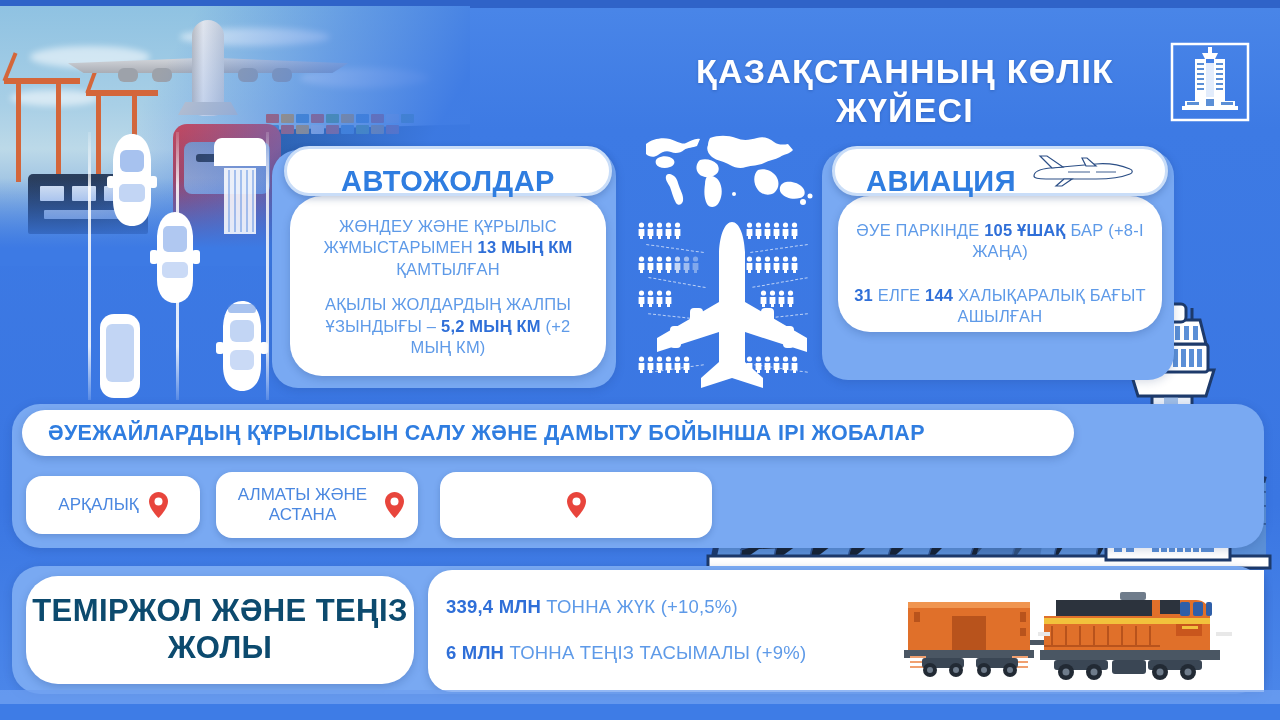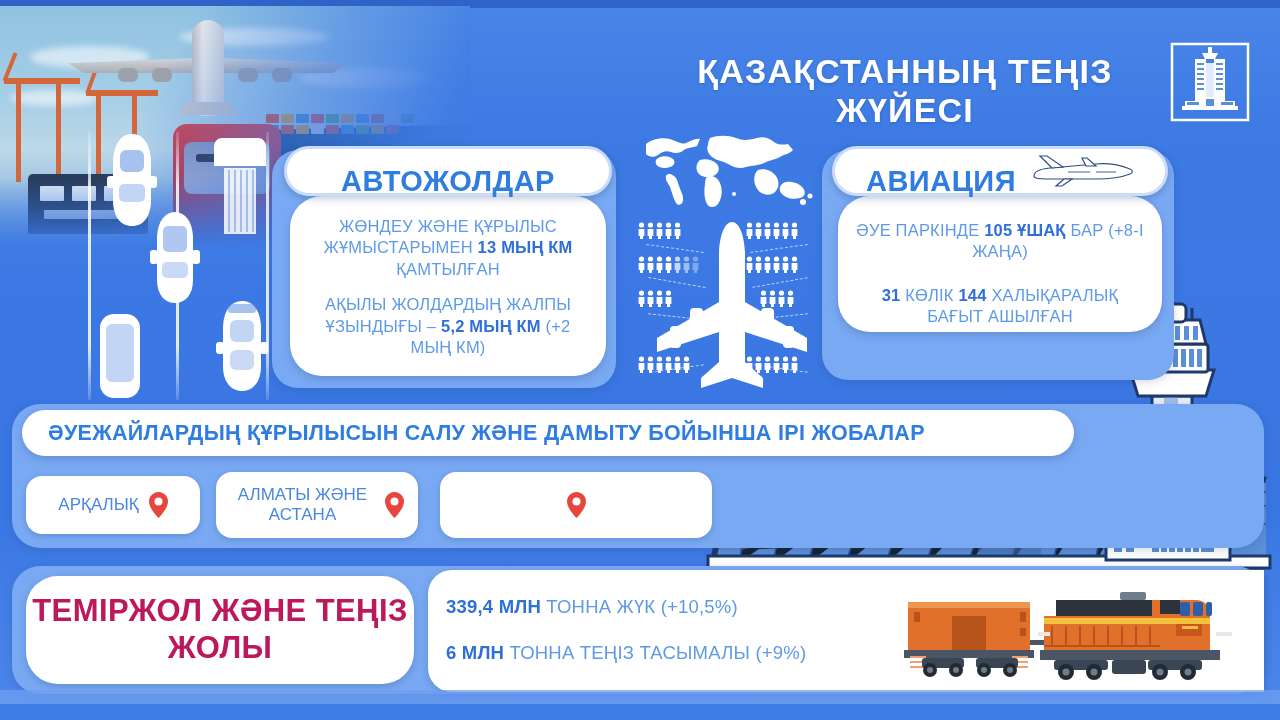--- a/index.html
+++ b/index.html
@@ -221,21 +221,21 @@
   #chip-2 { left: 440px; top: 472px; width: 272px; height: 66px; }
   .pin { width: 19px; height: 26px; flex: 0 0 auto; }
 
   
   #rail-panel { left: 12px; top: 566px; width: 1252px; height: 128px; border-radius: 28px; }
   #rail-title-card {
     left: 26px; top: 576px; width: 388px; height: 108px;
     display: flex; align-items: center; justify-content: center;
   }
   #rail-title-card .rail-title {
-    color: #be185d; font-weight: bold; font-size: 31px; line-height: 1.18;
+    color: #0c4a6e; font-weight: bold; font-size: 31px; line-height: 1.18;
     text-align: center; letter-spacing: .4px;
   }
   #rail-stats-card {
     left: 428px; top: 570px; width: 836px; height: 122px;
     border-radius: 24px 0 0 24px;
     padding: 26px 0 0 18px;
   }
   .rail-line {
     color: #5e9ae8; font-size: 18.5px; letter-spacing: .2px; margin-bottom: 24px;
   }
@@ -699,21 +699,21 @@
         <line x1="460" y1="232" x2="460" y2="252"></line>
           <line x1="468" y1="232" x2="468" y2="252"></line>
         <line x1="476" y1="232" x2="476" y2="252"></line>
           <line x1="484" y1="232" x2="484" y2="252"></line>
         <line x1="492" y1="232" x2="492" y2="252"></line>
           <line x1="500" y1="232" x2="500" y2="252"></line>
       </g>
     </g>
   </svg>
 
-  <div id="page-title">ҚАЗАҚСТАННЫҢ ТЕҢІЗ ЖҮЙЕСІ</div>
+  <div id="page-title">ҚАЗАҚСТАННЫҢ КӨЛІК ЖҮЙЕСІ</div>
 
   <svg id="gov-logo" viewBox="0 0 82 82">
     <rect x="3" y="3" width="76" height="76" fill="none" stroke="#ffffff" stroke-width="2.5"></rect>
     <g fill="#ffffff">
       <rect x="26" y="18" width="11" height="42"></rect>
       <rect x="45" y="18" width="11" height="42"></rect>
       <rect x="37" y="22" width="8" height="38" opacity=".85"></rect>
       <path d="M33 12h16l-3 6H36z"></path>
       <rect x="39" y="6" width="4" height="7"></rect>
       <rect x="16" y="60" width="50" height="5"></rect>
@@ -753,21 +753,21 @@
     <span class="pill-title">АВТОЖОЛДАР</span>
   </div>
 
   <div class="panel" id="avia-panel"></div>
   <div class="card" id="avia-card">
     <div class="card-body">
       <span>ӘУЕ ПАРКІНДЕ </span><b>105 ҰШАҚ</b><span> БАР (+8-І ЖАҢА)</span>
     </div>
     <div class="gap" style="height:22px"></div>
     <div class="card-body">
-      <b>31</b><span> КӨЛІК </span><b>144</b><span> ХАЛЫҚАРАЛЫҚ БАҒЫТ АШЫЛҒАН</span>
+      <b>31</b><span> ЕЛГЕ </span><b>144</b><span> ХАЛЫҚАРАЛЫҚ БАҒЫТ АШЫЛҒАН</span>
     </div>
   </div>
   <div class="pill" id="avia-pill">
     <span class="pill-title">АВИАЦИЯ</span>
     <svg width="108" height="34" viewBox="0 0 108 34">
       <g fill="#ffffff" stroke="#2c4f86" stroke-width="1.2">
         <path d="M8 22c0-4 6-7 16-8l46-4c12-1 24 1 34 5 3 1 3 4 0 5-10 4-22 5-34 5H20C12 25 8 24 8 22z"></path>
         <path d="M26 14 L14 2 h7 l16 11z"></path>
         <path d="M38 25 l-8 7 h6 l10-7z"></path>
         <path d="M60 12 l-4-8 h5 l9 8z"></path>

